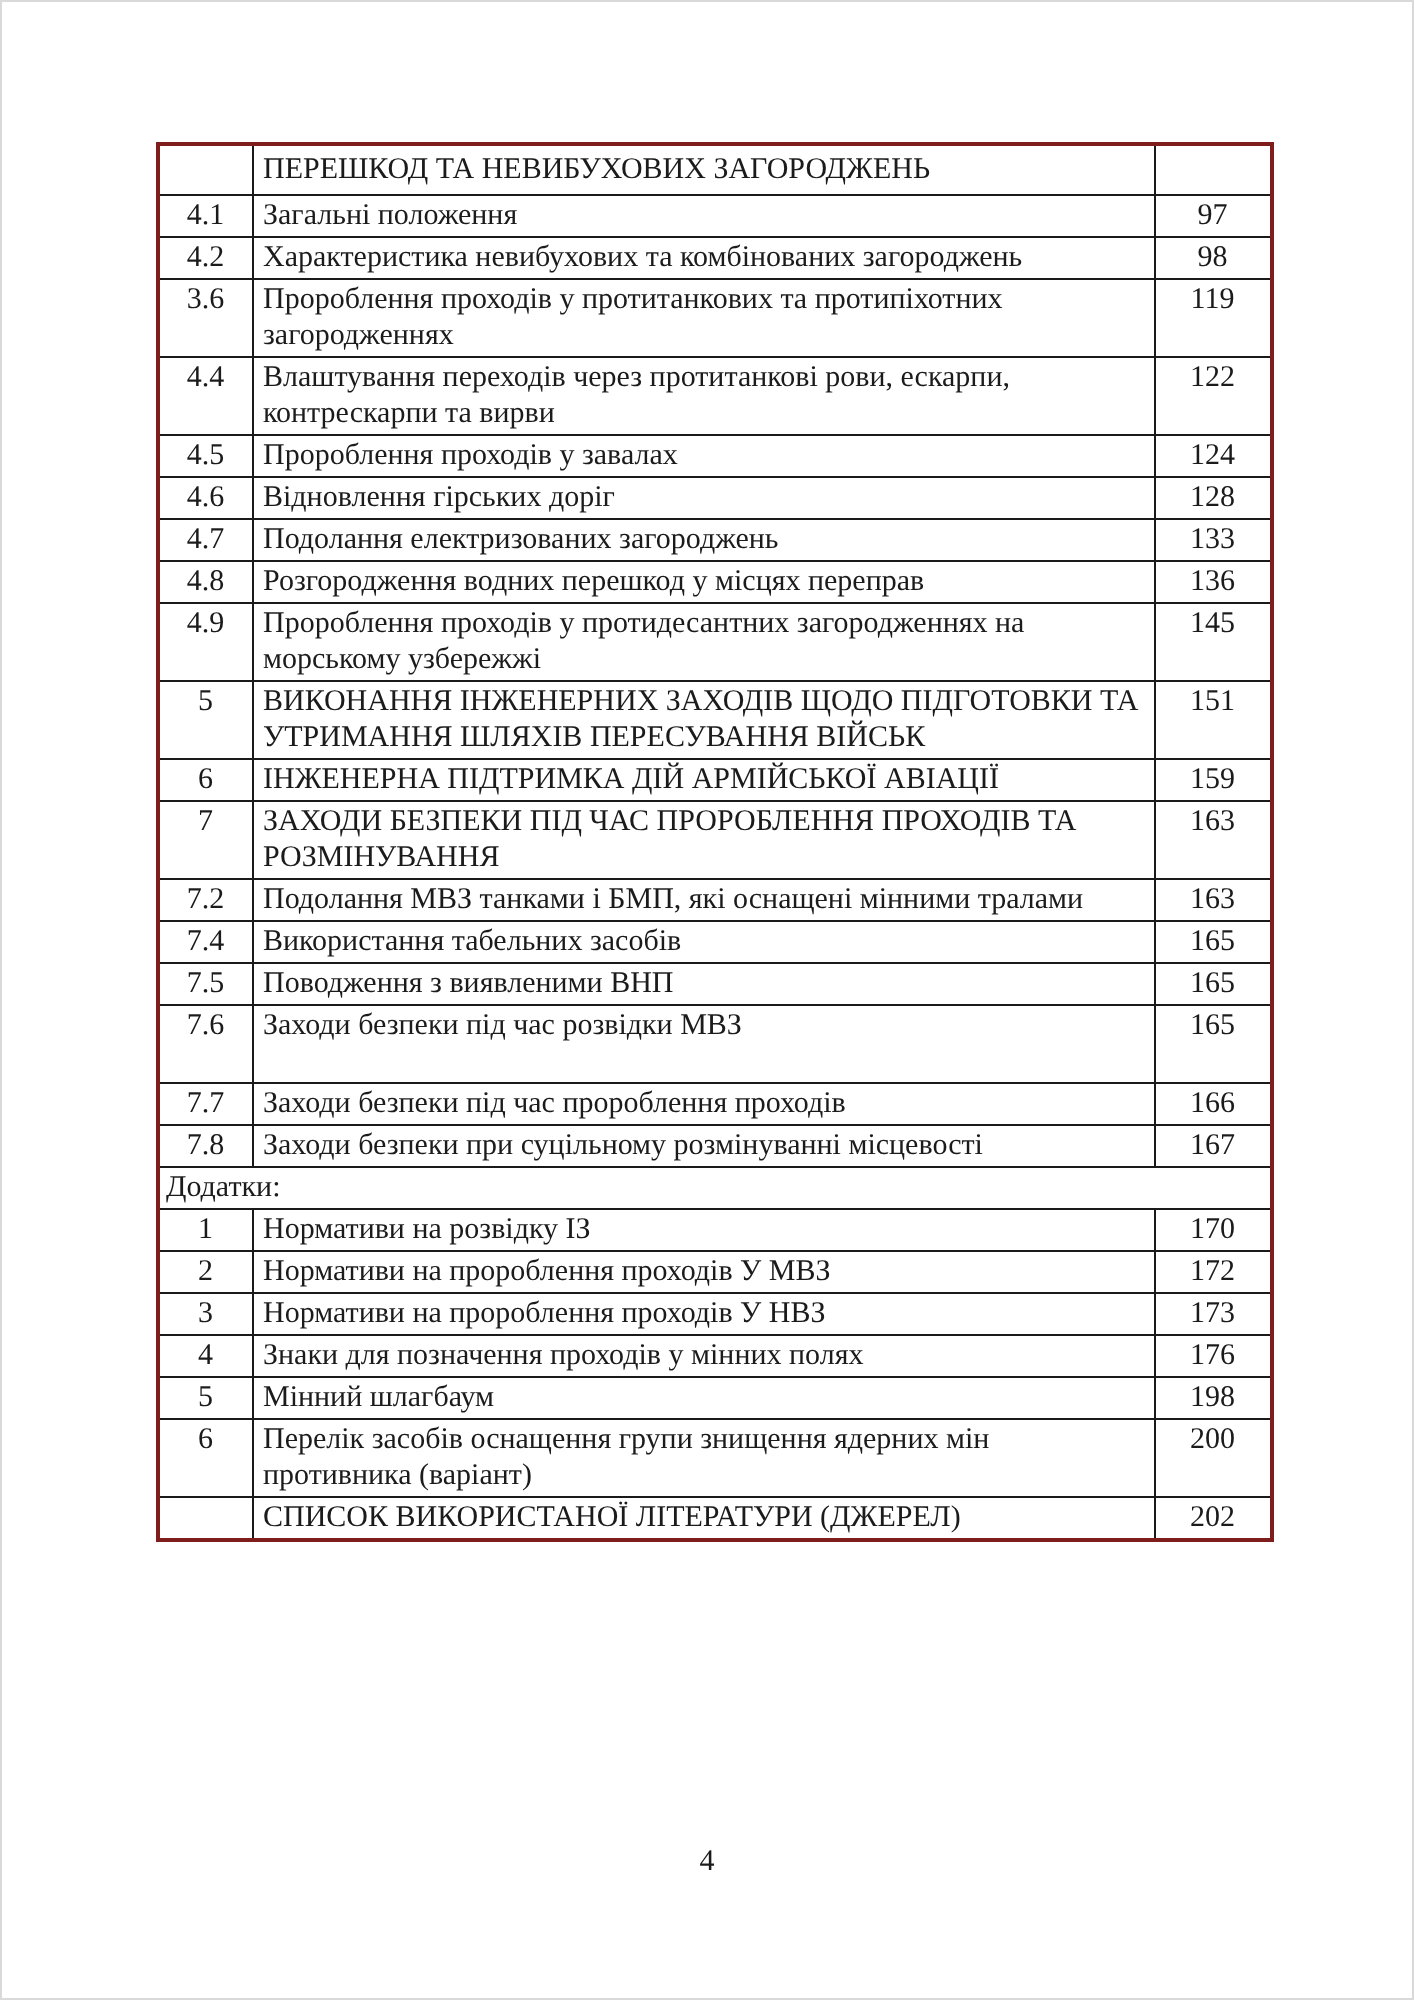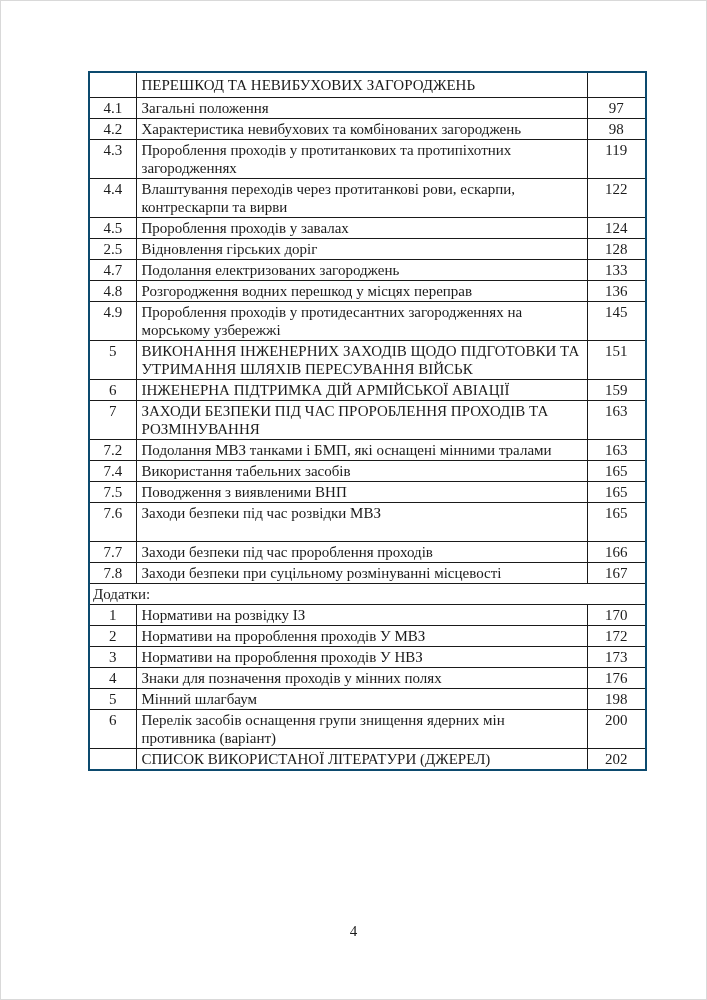--- a/index.html
+++ b/index.html
@@ -11,26 +11,26 @@
     position: relative;
     width: 707px;
     height: 1000px;
     font-family: "Liberation Serif", "DejaVu Serif", serif;
     color: #1b1b1b;
     box-shadow: inset 0 0 0 1px #d9d9d9;
     overflow: hidden;
   }
   .toc-table {
     position: absolute;
-    left: 88px;
+    left: 78px;
     top: 71px;
     width: 557px;
     border-collapse: collapse;
     table-layout: fixed;
-    border: 2px solid #0c4a6e;
+    border: 2px solid #7f1d1d;
   }
   .toc-table td {
     border: 1px solid #1a1a1a;
     vertical-align: top;
     font-size: 15px;
     line-height: 18px;
     padding: 1px 3px 1px 3px;
     overflow: hidden;
   }
   col.c-num  { width: 47px; }
@@ -72,36 +72,36 @@
         <td class="num">4.1</td>
         <td class="title">Загальні положення</td>
         <td class="page">97</td>
       </tr>
       <tr>
         <td class="num">4.2</td>
         <td class="title">Характеристика невибухових та комбінованих загороджень</td>
         <td class="page">98</td>
       </tr>
       <tr>
-        <td class="num">4.3</td>
+        <td class="num">3.6</td>
         <td class="title">Пророблення проходів у протитанкових та протипіхотних загородженнях</td>
         <td class="page">119</td>
       </tr>
       <tr>
         <td class="num">4.4</td>
         <td class="title">Влаштування переходів через протитанкові рови, ескарпи, контрескарпи та вирви</td>
         <td class="page">122</td>
       </tr>
       <tr>
         <td class="num">4.5</td>
         <td class="title">Пророблення проходів у завалах</td>
         <td class="page">124</td>
       </tr>
       <tr>
-        <td class="num">2.5</td>
+        <td class="num">4.6</td>
         <td class="title">Відновлення гірських доріг</td>
         <td class="page">128</td>
       </tr>
       <tr>
         <td class="num">4.7</td>
         <td class="title">Подолання електризованих загороджень</td>
         <td class="page">133</td>
       </tr>
       <tr>
         <td class="num">4.8</td>

